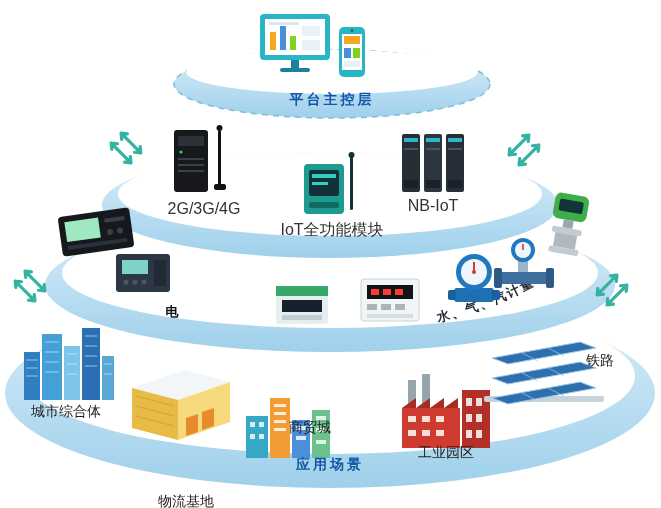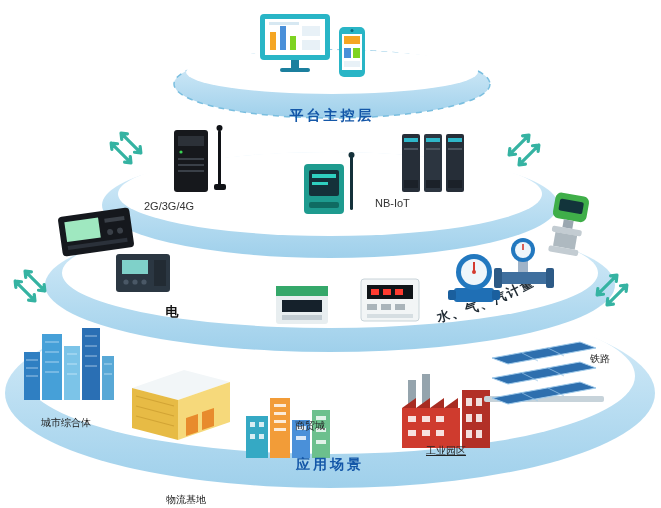--- a/index.html
+++ b/index.html
@@ -4,22 +4,22 @@
 <style>
   html,body{margin:0;padding:0;background:#ffffff;}
   .canvas{
     position:relative;width:661px;height:508px;background:#ffffff;overflow:hidden;
     font-family:"Liberation Sans",sans-serif;
   }
   .bands{position:absolute;left:0;top:0;z-index:0;}
   .icon{position:absolute;z-index:4;line-height:0;}
   .layer-label{position:absolute;z-index:6;color:#1457a8;font-weight:bold;font-size:14px;
     letter-spacing:3px;text-align:center;}
-  .device-label{position:absolute;z-index:6;color:#333333;font-size:11px;text-align:left;}
-  .scene-label{position:absolute;z-index:6;color:#222222;font-size:10px;text-align:center;}
+  .device-label{position:absolute;z-index:6;color:#333333;font-size:16px;text-align:center;}
+  .scene-label{position:absolute;z-index:6;color:#222222;font-size:14px;text-align:center;}
   .tag-label{position:absolute;z-index:6;color:#111111;font-size:13px;font-weight:bold;text-align:center;}
   .rot45{transform:rotate(45deg);}
   .rotm45{transform:rotate(-45deg);}
   .tiltL{transform:rotate(-8deg);}
   .tiltR{transform:rotate(10deg);}
 </style>
 </head>
 <body>
 
 <div class="canvas">
@@ -68,21 +68,21 @@
     <svg width="28" height="52" viewBox="0 0 28 52">
       <rect x="1" y="1" width="26" height="50" rx="5" fill="#29b5c6"></rect>
       <rect x="4" y="8" width="20" height="36" fill="#ffffff"></rect>
       <circle cx="14" cy="4.5" r="1.5" fill="#0d6b80"></circle>
       <rect x="6" y="10" width="16" height="8" fill="#f5a623"></rect>
       <rect x="6" y="22" width="7" height="10" fill="#4a90d9"></rect>
       <rect x="15" y="22" width="7" height="10" fill="#7ed321"></rect>
       <rect x="6" y="35" width="16" height="6" fill="#e8f1f7"></rect>
     </svg>
   </div>
-  <div class="layer-label" style="left:232px;top:91px;width:200px;margin-top:16px;">平台主控层</div>
+  <div class="layer-label" style="left:232px;top:91px;width:200px;">平台主控层</div>
 
   <div class="icon" style="left:168px;top:122px;">
     <svg width="62" height="78" viewBox="0 0 62 78">
       <rect x="6" y="8" width="34" height="62" rx="3" fill="#16181c"></rect>
       <rect x="10" y="14" width="26" height="10" fill="#2c3138"></rect>
       <circle cx="13" cy="30" r="1.6" fill="#39d353"></circle>
       <rect x="10" y="36" width="26" height="2" fill="#3a4048"></rect>
       <rect x="10" y="42" width="26" height="2" fill="#3a4048"></rect>
       <rect x="10" y="48" width="26" height="2" fill="#3a4048"></rect>
       <rect x="50" y="8" width="3" height="56" rx="1.5" fill="#101216"></rect>
@@ -96,38 +96,39 @@
     <svg width="60" height="70" viewBox="0 0 60 70">
       <rect x="4" y="14" width="40" height="50" rx="4" fill="#1e9b8f"></rect>
       <rect x="9" y="20" width="30" height="26" rx="2" fill="#14313a"></rect>
       <rect x="12" y="24" width="24" height="4" fill="#2fd0c0"></rect>
       <rect x="12" y="32" width="16" height="3" fill="#2fd0c0"></rect>
       <rect x="9" y="52" width="30" height="6" rx="2" fill="#0f6b62"></rect>
       <rect x="50" y="6" width="3" height="54" rx="1.5" fill="#14313a"></rect>
       <circle cx="51.5" cy="5" r="3" fill="#14313a"></circle>
     </svg>
   </div>
+  <div class="device-label" style="left:262px;top:220px;width:140px;">IoT全功能模块</div>
 
   <div class="icon" style="left:398px;top:130px;">
     <svg width="70" height="66" viewBox="0 0 70 66">
       <rect x="4" y="4" width="18" height="58" rx="2" fill="#262e38"></rect>
       <rect x="26" y="4" width="18" height="58" rx="2" fill="#2c3540"></rect>
       <rect x="48" y="4" width="18" height="58" rx="2" fill="#262e38"></rect>
       <rect x="6" y="8" width="14" height="4" fill="#2fb7c9"></rect>
       <rect x="28" y="8" width="14" height="4" fill="#2fb7c9"></rect>
       <rect x="50" y="8" width="14" height="4" fill="#2fb7c9"></rect>
       <rect x="6" y="18" width="14" height="2" fill="#4a545f"></rect>
       <rect x="28" y="18" width="14" height="2" fill="#4a545f"></rect>
       <rect x="50" y="18" width="14" height="2" fill="#4a545f"></rect>
       <rect x="6" y="50" width="14" height="8" fill="#1b2129"></rect>
       <rect x="28" y="50" width="14" height="8" fill="#1b2129"></rect>
       <rect x="50" y="50" width="14" height="8" fill="#1b2129"></rect>
     </svg>
   </div>
-  <div class="device-label" style="left:375px;top:197px;width:100px;">NB-IoT</div>
+  <div class="device-label" style="left:383px;top:197px;width:100px;">NB-IoT</div>
 
 
   <div class="icon tiltL" style="left:56px;top:206px;">
     <svg width="80" height="52" viewBox="0 0 80 52">
       <rect x="4" y="6" width="72" height="40" rx="4" fill="#15181d"></rect>
       <rect x="10" y="12" width="34" height="20" fill="#9fe8c0"></rect>
       <rect x="50" y="14" width="20" height="4" fill="#3a4048"></rect>
       <circle cx="54" cy="28" r="3" fill="#3a4048"></circle>
       <circle cx="64" cy="28" r="3" fill="#3a4048"></circle>
       <rect x="10" y="36" width="60" height="4" fill="#2b313a"></rect>
@@ -211,21 +212,21 @@
       <rect x="2" y="28" width="16" height="48" fill="#2f7fc2"></rect>
       <rect x="20" y="10" width="20" height="66" fill="#46a0d8"></rect>
       <rect x="42" y="22" width="16" height="54" fill="#7cc4e8"></rect>
       <rect x="60" y="4" width="18" height="72" fill="#2a6fb4"></rect>
       <rect x="80" y="32" width="12" height="44" fill="#58a8d6"></rect>
       <g stroke="#e8f6ff" stroke-width="1.2" opacity="0.6">
         <path d="M4 36h12M4 44h12M4 52h12M23 18h14M23 28h14M23 38h14M23 48h14M45 30h10M45 40h10M45 50h10M63 12h12M63 22h12M63 32h12M63 42h12M82 40h8M82 50h8"></path>
       </g>
     </svg>
   </div>
-  <div class="scene-label" style="left:6px;top:416px;width:120px;">城市综合体</div>
+  <div class="scene-label" style="left:6px;top:403px;width:120px;">城市综合体</div>
 
   <div class="icon" style="left:126px;top:362px;">
     <svg width="110" height="84" viewBox="0 0 110 84">
       <polygon points="6,26 58,8 104,20 52,38" fill="#f2f6f8"></polygon>
       <polygon points="6,26 52,38 52,78 6,66" fill="#e7bb45"></polygon>
       <polygon points="52,38 104,20 104,60 52,78" fill="#f6d97b"></polygon>
       <polygon points="60,74 72,70 72,52 60,56" fill="#e88b2d"></polygon>
       <polygon points="76,68 88,64 88,46 76,50" fill="#e88b2d"></polygon>
       <g stroke="#c99b2e" stroke-width="1.2" opacity="0.7">
         <path d="M10 34 L48 44 M10 44 L48 54 M10 54 L48 64"></path>
@@ -278,21 +279,21 @@
           <rect x="40" y="56" width="8" height="6"></rect>
         <rect x="70" y="24" width="6" height="8"></rect>
           <rect x="80" y="24" width="6" height="8"></rect>
         <rect x="70" y="40" width="6" height="8"></rect>
           <rect x="80" y="40" width="6" height="8"></rect>
         <rect x="70" y="56" width="6" height="8"></rect>
           <rect x="80" y="56" width="6" height="8"></rect>
       </g>
     </svg>
   </div>
-  <div class="scene-label" style="left:396px;top:444px;width:100px;text-decoration:underline;">工业园区</div>
+  <div class="scene-label" style="left:396px;top:444px;width:100px;">工业园区</div>
 
   <div class="icon" style="left:484px;top:334px;">
     <svg width="124" height="72" viewBox="0 0 124 72">
       <rect x="0" y="62" width="120" height="6" rx="2" fill="#c7d3da"></rect>
       <g fill="#2e6fae" stroke="#9ec9ea" stroke-width="1">
         <polygon points="8,24 96,8 112,14 24,30"></polygon>
         <polygon points="8,44 96,28 112,34 24,50"></polygon>
         <polygon points="8,64 96,48 112,54 24,70"></polygon>
       </g>
       <g stroke="#9ec9ea" stroke-width="0.8" opacity="0.9">

